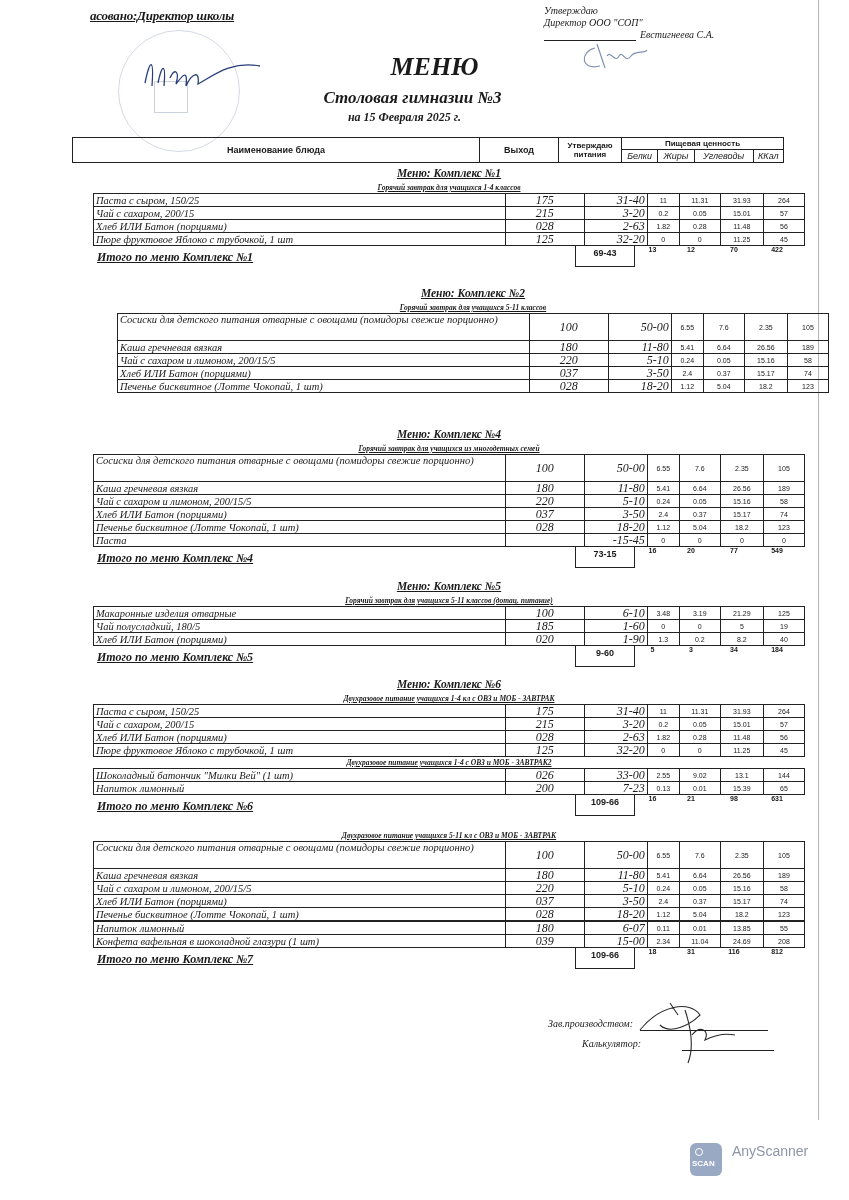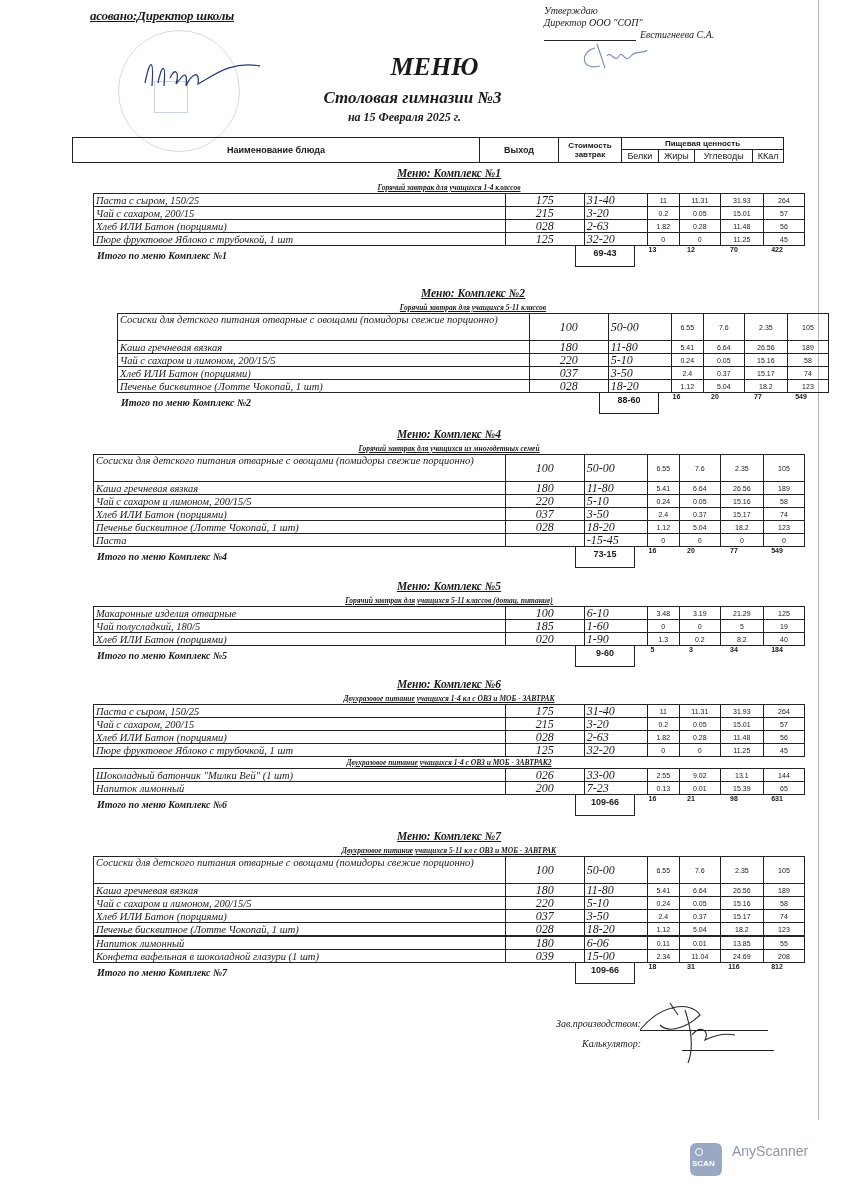--- a/index.html
+++ b/index.html
@@ -15,36 +15,36 @@
   .stamp:after { content:""; position:absolute; left:35px; top:50px; width:32px; height:30px; border:1px solid #c0c8d6; }
   .sig1 { position:absolute; left:140px; top:48px; width:130px; height:50px; }
   .sig2 { position:absolute; left:575px; top:36px; width:80px; height:40px; }
   .title { position:absolute; left:0; width:849px; text-align:center; font-style:italic; font-weight:bold; }
   .t1 { top:52px; font-size:26px; left:10px; }
   .t2 { top:88px; font-size:17px; left:-12px; }
   .t3 { top:110px; font-size:12px; left:-20px; }
 
   table.hdr { position:absolute; left:72px; top:137px; width:712px; border-collapse:collapse; font-family:"Liberation Sans", sans-serif; font-weight:bold; }
   table.hdr td { border:1px solid #222; font-size:9px; text-align:center; padding:0; }
-  .nut-small td { font-size:6.5px; font-weight:normal; }
+  .nut-small td { font-size:6.5px; font-weight:normal; font-style:italic; }
 
   .section { position:absolute; left:72px; width:712px;padding-left:21px; }
   .sec-title { text-align:center; font-style:italic; font-weight:bold; font-size:11.5px; text-decoration:underline; margin-bottom:4px; }
   .sub-title { text-align:center; font-style:italic; font-weight:bold; font-size:7.5px; text-decoration:underline; margin:1px 0 1px; }
   table.menu { width:712px; border-collapse:collapse; table-layout:fixed; }
   table.menu td { border:1px solid #222; padding:0 2px; height:12px; line-height:11px; }
   td.dish { font-style:italic; font-size:10.5px; width:406px; }
   td.out { font-style:italic; font-size:12px; text-align:center; width:74px; }
-  td.price { font-style:italic; font-size:12px; text-align:left; width:58px; }
+  td.price { font-style:italic; font-size:12px; text-align:right; width:58px; }
   td.n { font-family:"Liberation Sans", sans-serif; font-size:7px; text-align:center; width:27px; }
   td.n2 { width:36px; } td.n3 { width:38px; } td.n4 { width:36px; }
   tr.tall td { height:26px; }
   tr.tall td.dish { vertical-align:top; line-height:12px; }
   .total-row { position:relative; height:24px; }
-  .total-label { position:absolute; left:4px; top:4px; font-size:10px; font-weight:bold; font-style:italic; }
+  .total-label { position:absolute; left:4px; top:4px; font-size:12px; font-weight:bold; font-style:italic; text-decoration:underline; }
   .total-price { position:absolute; left:482px; top:0; width:58px; height:20px; border:1px solid #222; border-top:none;
                  font-family:"Liberation Sans", sans-serif; font-weight:bold; font-size:9px; text-align:center; line-height:14px; }
   .total-n { position:absolute; top:0; font-family:"Liberation Sans", sans-serif; font-weight:bold; font-size:7px; text-align:center; }
 
   .signatures { position:absolute; left:548px; top:1018px; font-size:10px; font-style:italic; }
   .signatures div { height:20px; }
   .sig3 { position:absolute; left:630px; top:995px; width:110px; height:70px; }
 
   .scanner { position:absolute; left:690px; top:1143px; display:flex; align-items:flex-start; }
   .scan-icon { width:32px; height:33px; border-radius:6px; background:#9aa9c3; color:#fff; font-family:"Liberation Sans", sans-serif;
@@ -76,21 +76,21 @@
 
   <div class="title t1">МЕНЮ</div>
   <div class="title t2">Столовая гимназии №3</div>
   <div class="title t3">на 15 Февраля 2025 г.</div>
 
   <table class="hdr">
     <tbody>
         <tr>
       <td rowspan="2" style="width:406px;height:24px">Наименование блюда</td>
       <td rowspan="2" style="width:78px">Выход</td>
-      <td rowspan="2" style="width:62px;font-size:8px">Стоимость завтрак</td>
+      <td rowspan="2" style="width:62px;font-size:8px">Утверждаю питания</td>
       <td colspan="4" style="height:11px;font-size:8px">Пищевая ценность</td>
     </tr>
     <tr class="nut-small">
       <td>Белки</td>
       <td>Жиры</td>
       <td>Углеводы</td>
       <td>ККал</td>
     </tr>
   </tbody>
     </table>
@@ -193,28 +193,20 @@
           <td class="dish">Печенье бисквитное (Лотте Чокопай, 1 шт)</td>
           <td class="out">028</td>
           <td class="price">18-20</td>
           <td class="n">1.12</td>
           <td class="n n2">5.04</td>
           <td class="n n3">18.2</td>
           <td class="n n4">123</td>
         </tr>
           </tbody>
         </table>
-        <div class="total-row">
-      <span class="total-label">Итого по меню Комплекс №2</span>
-      <span class="total-price">88-60</span>
-      <span class="total-n" style="left:546px;width:27px">16</span>
-      <span class="total-n" style="left:580px;width:36px">20</span>
-      <span class="total-n" style="left:622px;width:38px">77</span>
-      <span class="total-n" style="left:666px;width:36px">549</span>
-    </div>
       </div>
       <div class="section" style="top: 428px;">
         <div class="sec-title">Меню: Комплекс №4</div>
         <div class="sub-title">Горячий завтрак для учащихся из многодетных семей</div>
         <table class="menu">
           <tbody>
             <tr class="tall">
           <td class="dish">Сосиски для детского питания отварные с овощами (помидоры свежие порционно)</td>
           <td class="out">100</td>
           <td class="price">50-00</td>
@@ -391,21 +383,20 @@
         <div class="total-row">
       <span class="total-label">Итого по меню Комплекс №6</span>
       <span class="total-price">109-66</span>
       <span class="total-n" style="left:546px;width:27px">16</span>
       <span class="total-n" style="left:580px;width:36px">21</span>
       <span class="total-n" style="left:622px;width:38px">98</span>
       <span class="total-n" style="left:666px;width:36px">631</span>
     </div>
       </div>
       <div class="section" style="top: 830px;">
-        <div class="sec-title">Меню: Комплекс №7</div>
         <div class="sub-title">Двухразовое питание учащихся 5-11 кл с ОВЗ и МОБ - ЗАВТРАК</div>
         <table class="menu">
           <tbody>
             <tr class="tall">
           <td class="dish">Сосиски для детского питания отварные с овощами (помидоры свежие порционно)</td>
           <td class="out">100</td>
           <td class="price">50-00</td>
           <td class="n">6.55</td>
           <td class="n n2">7.6</td>
           <td class="n n3">2.35</td>
@@ -447,21 +438,21 @@
           <td class="n n3">18.2</td>
           <td class="n n4">123</td>
         </tr>
           </tbody>
         </table>
         <table class="menu">
           <tbody>
             <tr class="">
           <td class="dish">Напиток лимонный</td>
           <td class="out">180</td>
-          <td class="price">6-06</td>
+          <td class="price">6-07</td>
           <td class="n">0.11</td>
           <td class="n n2">0.01</td>
           <td class="n n3">13.85</td>
           <td class="n n4">55</td>
         </tr>
             <tr class="">
           <td class="dish">Конфета вафельная в шоколадной глазури (1 шт)</td>
           <td class="out">039</td>
           <td class="price">15-00</td>
           <td class="n">2.34</td>
@@ -479,21 +470,21 @@
       <span class="total-n" style="left:622px;width:38px">116</span>
       <span class="total-n" style="left:666px;width:36px">812</span>
     </div>
       </div>
     </div>
 
   <svg class="sig3" viewBox="0 0 110 70">
     <path d="M10 35 C30 10,60 5,70 20 C60 30,40 40,30 30 M55 15 C60 30,65 50,58 68 M62 40 C70 30,80 35,75 45 C85 40,95 38,105 40 M40 8 L48 20" fill="none" stroke="#2a2a2a" stroke-width="1.1"></path>
   </svg>
   <div class="signatures">
-    <div style="margin-left:8px">Зав.производством:</div>
+    <div style="margin-left:0">Зав.производством:</div>
     <div style="margin-left:34px">Калькулятор:</div>
   </div>
   <div class="line" style="position:absolute;left:640px;top:1030px;width:128px;border-bottom:1px solid #222"></div>
   <div class="line" style="position:absolute;left:682px;top:1050px;width:92px;border-bottom:1px solid #222"></div>
 
   <div class="scanner">
     <div class="scan-icon">
       <span class="dot"></span>
       <span class="lbl">SCAN</span>
     </div>

